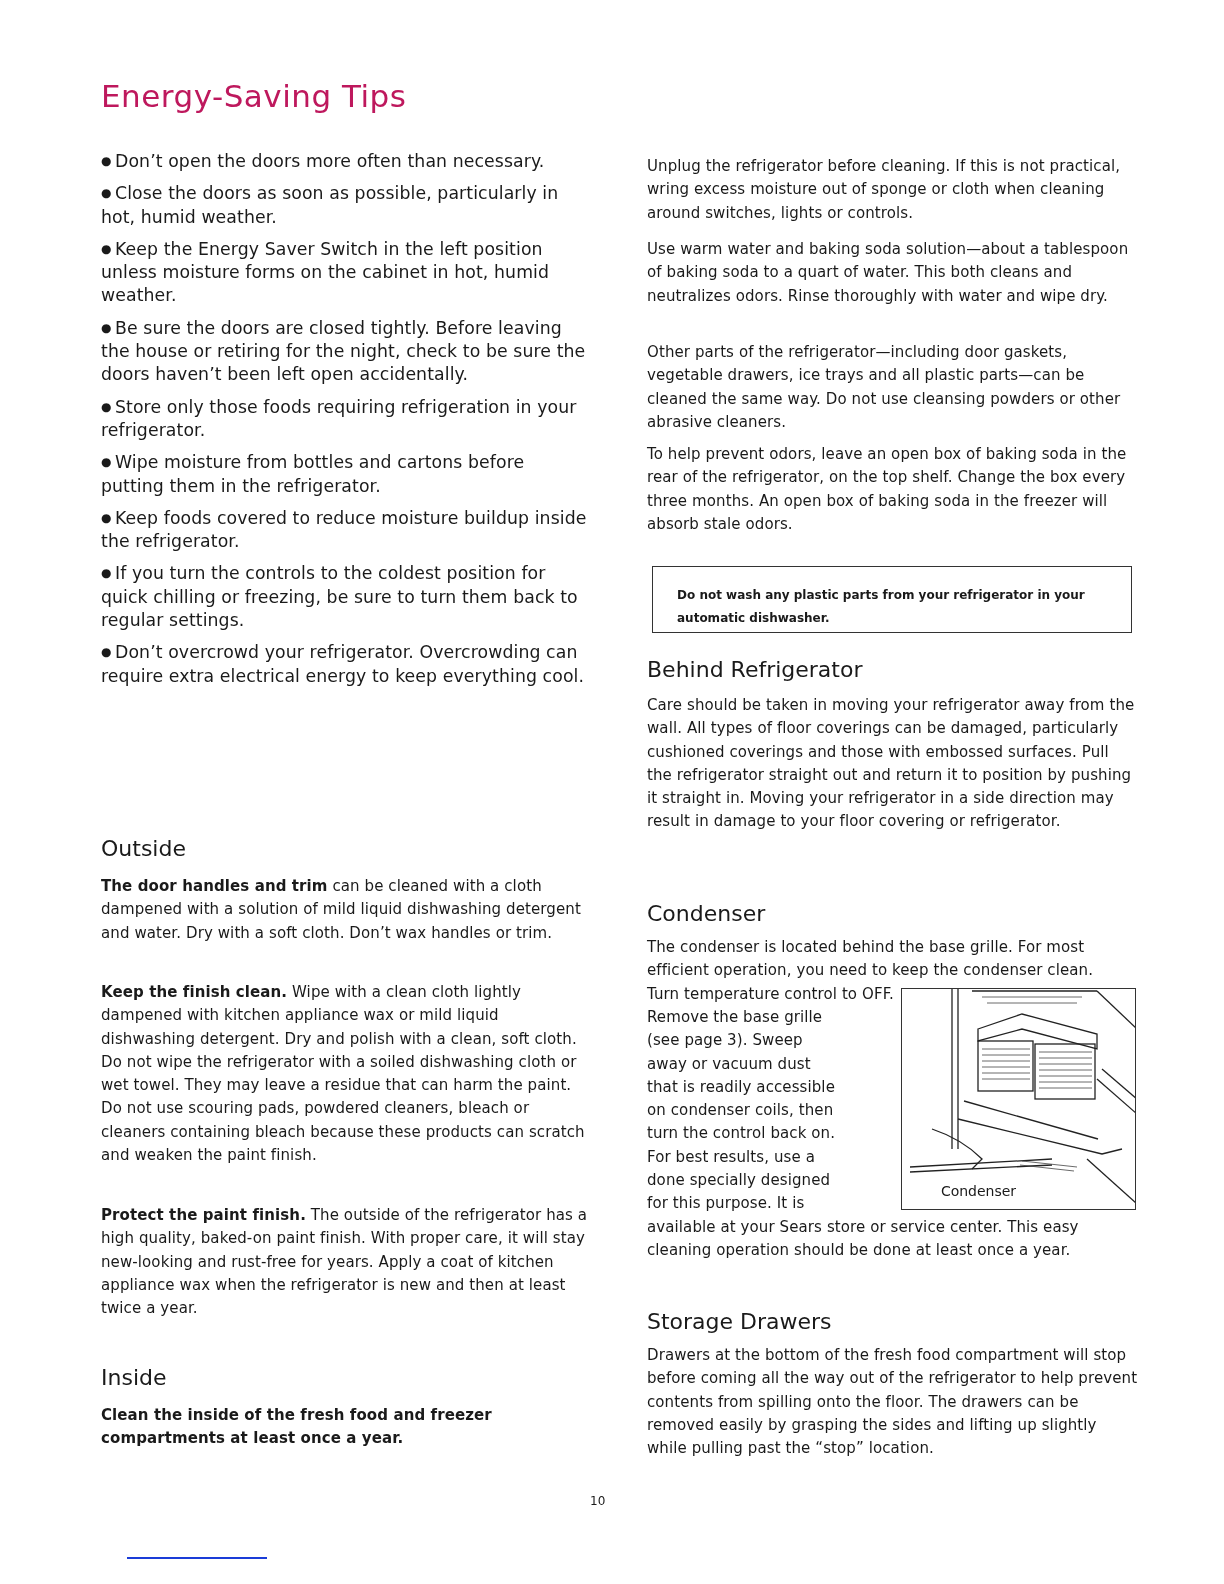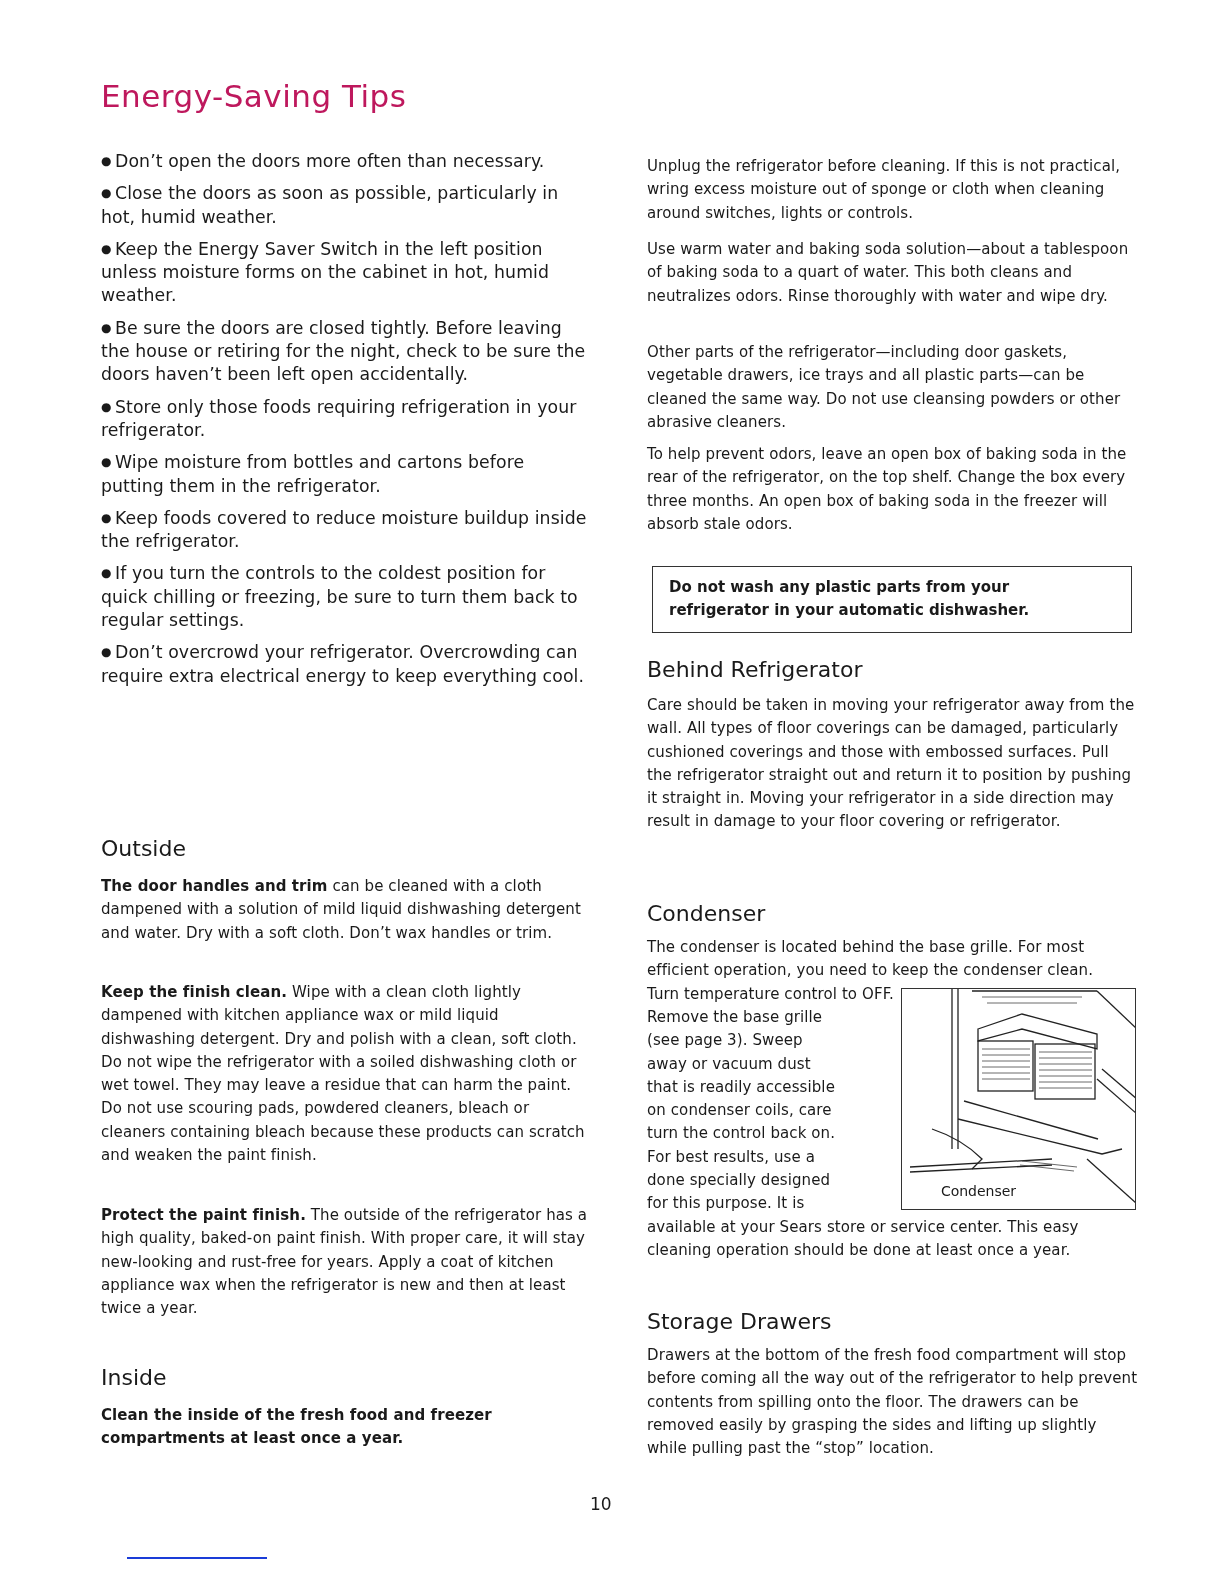--- a/index.html
+++ b/index.html
@@ -12,27 +12,27 @@
   #t-care { left: 101px; top: 778px; font-size: 31px; }
   .col { position: absolute; font-size: 17.3px; line-height: 23.3px; letter-spacing: 0.1px; }
   .col p { margin: 0; }
   #colL { left: 101px; top: 150px; width: 490px; }
   .bul { margin-bottom: 9px !important; }
   .bul .dot { font-size: 12px; display: inline-block; width: 14px; vertical-align: 2px; }
   .sub { font-size: 22px; line-height: 28px; margin: 0; font-weight: normal; position: absolute; }
   .b { font-weight: bold; }
   .warnbox { position: absolute; left: 652px; top: 566px; width: 480px; height: 67px;
              border: 1.5px solid #333; box-sizing: border-box; }
-  .warnbox p { position: absolute; left: 16px; top: 9px; margin: 0; font-weight: bold;
-               font-size: 15px; line-height: 23.3px; }
+  .warnbox p { position: absolute; left: 16px; top: 9px; margin: 8px; font-weight: bold;
+               font-size: 12px; line-height: 23.3px; }
   .figure { position: absolute; left: 901px; top: 988px; width: 235px; height: 222px;
             border: 1px solid #333; box-sizing: border-box; overflow: hidden; background:#fff; }
   .figure .cap { position: absolute; left: 0; width: 100%; bottom: 10px; text-align: center;
                  font-size: 14px; margin-left: -40px; }
-  .pagenum { position: absolute; left: 590px; top: 1494px; font-size: 17px; }
+  .pagenum { position: absolute; left: 590px; top: 1494px; font-size: 12px; }
   .bluebar { position: absolute; left: 127px; top: 1557px; width: 140px; height: 2px; background: #1a3cd8; }
   .blk { position: absolute; font-size: 15px; line-height: 23.3px; letter-spacing: 0.1px; margin: 0; }
 </style>
 </head>
 <body>
 
 <div class="page">
 
   <h1 id="t-energy" class="title">Energy-Saving Tips</h1>
 
@@ -71,21 +71,21 @@
   <h2 class="sub" style="left:647px; top:656px;">Behind Refrigerator</h2>
   <p class="blk" style="left:647px; top:694px; width:490px;">Care should be taken in moving your refrigerator away from the wall. All types of floor coverings can be damaged, particularly cushioned coverings and those with embossed surfaces. Pull the refrigerator straight out and return it to position by pushing it straight in. Moving your refrigerator in a side direction may result in damage to your floor covering or refrigerator.</p>
 
   <h2 class="sub" style="left:647px; top:900px;">Condenser</h2>
   <p class="blk" style="left:647px; top:936px; width:480px;">The condenser is located behind the base grille. For most efficient operation, you need to keep the condenser clean. Turn temperature control to OFF.</p>
   <div class="blk" style="left:647px; top:1006px; width:250px;">
     <div>Remove the base grille</div>
     <div>(see page 3). Sweep</div>
     <div>away or vacuum dust</div>
     <div>that is readily accessible</div>
-    <div>on condenser coils, care</div>
+    <div>on condenser coils, then</div>
     <div>turn the control back on.</div>
     <div>For best results, use a</div>
     <div>done specially designed</div>
     <div>for this purpose. It is</div>
   </div>
 
   <div class="figure">
     <svg width="235" height="222" viewBox="0 0 235 222">
       <g fill="none" stroke="#222" stroke-width="1.3">
         <line x1="50" y1="0" x2="50" y2="160"></line>

